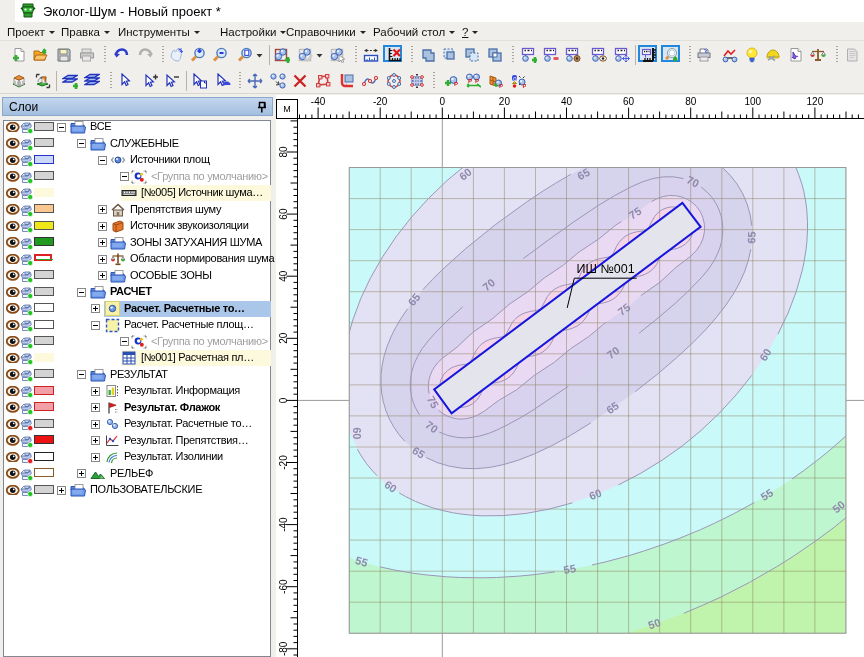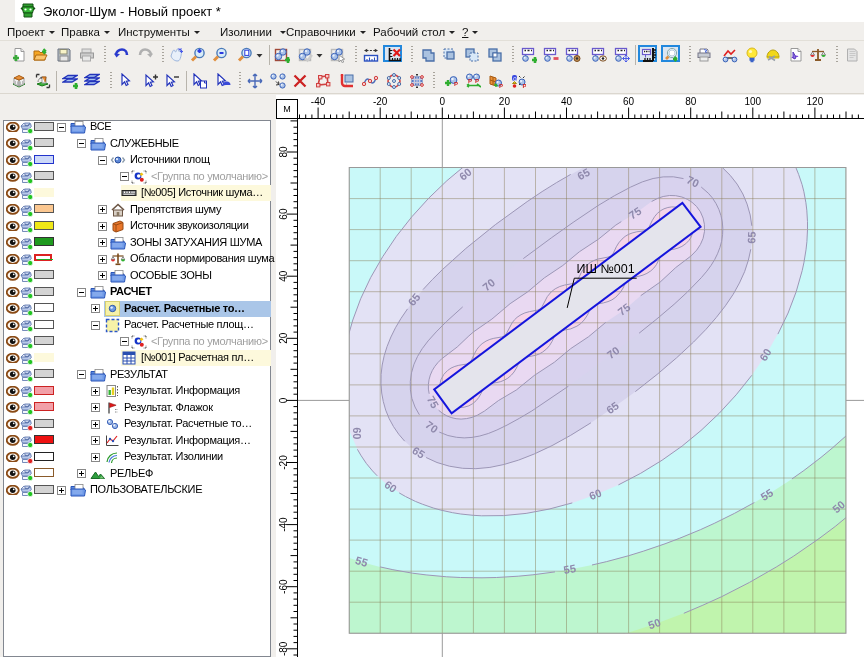--- a/index.html
+++ b/index.html
@@ -19,21 +19,21 @@
 <path d="M2 6l2 2M16 6l-2 2" stroke="#145214" stroke-width="1.4"></path>
 </svg>
     </div>
   <div class="abs" style="left:28px;top:4px;font-size:13px;color:#000">Эколог-Шум - Новый проект *</div>
 </div>
 
 <div class="abs" style="left:0;top:22px;width:864px;height:19px;background:#f1efec;border-bottom:1px solid #e2dfd8">
     <div style="position:absolute;left:7px;top:4px;font-size:11.5px;color:#111">Проект</div>
     <div style="position:absolute;left:61px;top:4px;font-size:11.5px;color:#111">Правка</div>
     <div style="position:absolute;left:118px;top:4px;font-size:11.5px;color:#111">Инструменты</div>
-    <div style="position:absolute;left:220px;top:4px;font-size:11.5px;color:#111">Изолинии</div>
+    <div style="position:absolute;left:220px;top:4px;font-size:11.5px;color:#111">Настройки</div>
     <div style="position:absolute;left:286px;top:4px;font-size:11.5px;color:#111">Справочники</div>
     <div style="position:absolute;left:373px;top:4px;font-size:11.5px;color:#111">Рабочий стол</div>
     <div style="position:absolute;left:462px;top:4px;font-size:11.5px;color:#111"><span style="text-decoration:underline">?</span></div>
     <div style="position:absolute;left:49px;top:9px;width:0;height:0;border-left:3.5px solid transparent;border-right:3.5px solid transparent;border-top:3.8px solid #222"></div>
     <div style="position:absolute;left:104px;top:9px;width:0;height:0;border-left:3.5px solid transparent;border-right:3.5px solid transparent;border-top:3.8px solid #222"></div>
     <div style="position:absolute;left:194px;top:9px;width:0;height:0;border-left:3.5px solid transparent;border-right:3.5px solid transparent;border-top:3.8px solid #222"></div>
     <div style="position:absolute;left:280px;top:9px;width:0;height:0;border-left:3.5px solid transparent;border-right:3.5px solid transparent;border-top:3.8px solid #222"></div>
     <div style="position:absolute;left:360px;top:9px;width:0;height:0;border-left:3.5px solid transparent;border-right:3.5px solid transparent;border-top:3.8px solid #222"></div>
     <div style="position:absolute;left:449px;top:9px;width:0;height:0;border-left:3.5px solid transparent;border-right:3.5px solid transparent;border-top:3.8px solid #222"></div>
     <div style="position:absolute;left:472px;top:9px;width:0;height:0;border-left:3.5px solid transparent;border-right:3.5px solid transparent;border-top:3.8px solid #222"></div>
@@ -508,20 +508,27 @@
         <circle cx="4.5" cy="13" r="1.8" fill="#e02020"></circle>
         <circle cx="12" cy="9" r="3" fill="#aac2e8" stroke="#3a62b8" stroke-width="1"></circle>
         <circle cx="11.1" cy="8.1" r="1.0499999999999998" fill="#eef3fc"></circle>
         <path d="M9 3l1.5 1.5M13 5l1.5-1.5M9 12l1.5-1.5" stroke="#333"></path>
         <text x="12.5" y="15" font-size="6" fill="#d02020" font-weight="bold" font-family="Liberation Sans">P</text>
       </svg>
     </div>
   </div>
 
 <div class="abs" style="left:0;top:94px;width:276px;height:563px;background:#f1efec">
+  <div class="abs" style="left:2px;top:3px;width:271px;height:19px;background:linear-gradient(#c4d6ee,#a2bede);border:1px solid #8aa8cc">
+     <div class="abs" style="left:6px;top:2px;font-size:12px;color:#000">Слои</div>
+     <svg class="abs" style="left:253px;top:3px" width="12" height="13" viewBox="0 0 12 13">
+        <path d="M3.5 1.5h5v5h-5zM2 6.5h8M5.8 6.5v5" stroke="#000" stroke-width="1.5" fill="none"></path>
+        <path d="M8.5 1.5v5h1.2v-5z" fill="#000"></path>
+      </svg>
+  </div>
   <div class="abs" style="left:3px;top:26px;width:268px;height:537px;background:#fff;border:1px solid #828790"></div>
 </div>
 <div class="abs" style="left:0;top:0;width:276px;height:657px;pointer-events:none">
     <svg style="position:absolute;left:6px;top:121.5px" width="13.5" height="10.5" viewBox="0 0 14 11">
       <ellipse cx="7" cy="5.5" rx="6.3" ry="4.8" fill="#fdf6ee" stroke="#8a4a15" stroke-width="1.9"></ellipse>
       <circle cx="7" cy="5.5" r="2.9" fill="#111"></circle>
       <circle cx="8" cy="4.5" r="0.9" fill="#fff"></circle>
     </svg>
     <svg style="position:absolute;left:19px;top:120.0px" width="15" height="14" viewBox="0 0 15 14">
       <path d="M3.5 5.5 6 3h5l-2.5 2.5z" fill="#c8d4ee" stroke="#5570a8" stroke-width="0.8"></path>
@@ -945,21 +952,21 @@
     <div style="position:absolute;left:91.00px;top:403.00px;width:9px;height:9px;border:1px solid #888;background:#fff;box-sizing:border-box"></div>
     <div style="position:absolute;left:93.00px;top:407.00px;width:5px;height:1px;background:#000"></div>
     <div style="position:absolute;left:95.00px;top:405.00px;width:1px;height:5px;background:#000"></div>
     <div style="position:absolute;left:104.5px;top:400.5px;width:15px;height:14px">
       <svg width="15" height="14" viewBox="0 0 15 14">
         <path d="M4 1.5v11" stroke="#444" stroke-width="1.3"></path>
         <path d="M4.6 2l6.5 2.2L4.6 6.5z" fill="#e01818" stroke="#901010" stroke-width="0.6"></path>
         <path d="M10 8.5h3M10 11h3" stroke="#888" stroke-dasharray="1.5,1.2"></path>
       </svg>
     </div>
-    <div style="position:absolute;left:124px;top:400.50px;font-size:11px;letter-spacing:-0.3px;color:#000;font-weight:normal;white-space:nowrap">Результат. Флажок</div>
+    <div style="position:absolute;left:124px;top:400.50px;font-size:11px;letter-spacing:-0.3px;color:#000;font-weight:bold;white-space:nowrap">Результат. Флажок</div>
     <svg style="position:absolute;left:6px;top:418.5px" width="13.5" height="10.5" viewBox="0 0 14 11">
       <ellipse cx="7" cy="5.5" rx="6.3" ry="4.8" fill="#fdf6ee" stroke="#8a4a15" stroke-width="1.9"></ellipse>
       <circle cx="7" cy="5.5" r="2.9" fill="#111"></circle>
       <circle cx="8" cy="4.5" r="0.9" fill="#fff"></circle>
     </svg>
     <svg style="position:absolute;left:19px;top:417.0px" width="15" height="14" viewBox="0 0 15 14">
       <path d="M3.5 5.5 6 3h5l-2.5 2.5z" fill="#c8d4ee" stroke="#5570a8" stroke-width="0.8"></path>
       <path d="M2 6l3-3 1 .5v2h5.5L9 8H4z" fill="#e8eefc" stroke="#5570a8" stroke-width="0.8"></path>
       <path d="M2 6h7l2.5-2.5.8 3L10 9H3.5z" fill="#b8c8ea" stroke="#5570a8" stroke-width="0.8"></path>
       <path d="M3.5 9.5h6v3h-6z" fill="#f2f6fe" stroke="#5570a8" stroke-width="0.8"></path>
@@ -995,21 +1002,21 @@
     <div style="position:absolute;left:93.00px;top:440.00px;width:5px;height:1px;background:#000"></div>
     <div style="position:absolute;left:95.00px;top:438.00px;width:1px;height:5px;background:#000"></div>
     <div style="position:absolute;left:104.5px;top:434.0px;width:15px;height:13px">
       <svg width="15" height="13" viewBox="0 0 15 13">
         <path d="M1.5 11.5h12M1.5 11.5V1.5" stroke="#444"></path>
         <path d="M2 9l3-4 3 2 4-5" stroke="#e02020" fill="none" stroke-width="1.2"></path>
         <circle cx="5" cy="5" r="1.2" fill="#2a50b8"></circle>
         <circle cx="8" cy="7" r="1.2" fill="#2a50b8"></circle>
       </svg>
     </div>
-    <div style="position:absolute;left:124px;top:433.50px;font-size:11px;letter-spacing:-0.3px;color:#000;font-weight:normal;white-space:nowrap">Результат. Информация…</div>
+    <div style="position:absolute;left:124px;top:433.50px;font-size:11px;letter-spacing:-0.3px;color:#000;font-weight:normal;white-space:nowrap">Результат. Препятствия…</div>
     <svg style="position:absolute;left:6px;top:451.5px" width="13.5" height="10.5" viewBox="0 0 14 11">
       <ellipse cx="7" cy="5.5" rx="6.3" ry="4.8" fill="#fdf6ee" stroke="#8a4a15" stroke-width="1.9"></ellipse>
       <circle cx="7" cy="5.5" r="2.9" fill="#111"></circle>
       <circle cx="8" cy="4.5" r="0.9" fill="#fff"></circle>
     </svg>
     <svg style="position:absolute;left:19px;top:450.0px" width="15" height="14" viewBox="0 0 15 14">
       <path d="M3.5 5.5 6 3h5l-2.5 2.5z" fill="#c8d4ee" stroke="#5570a8" stroke-width="0.8"></path>
       <path d="M2 6l3-3 1 .5v2h5.5L9 8H4z" fill="#e8eefc" stroke="#5570a8" stroke-width="0.8"></path>
       <path d="M2 6h7l2.5-2.5.8 3L10 9H3.5z" fill="#b8c8ea" stroke="#5570a8" stroke-width="0.8"></path>
       <path d="M3.5 9.5h6v3h-6z" fill="#f2f6fe" stroke="#5570a8" stroke-width="0.8"></path>

